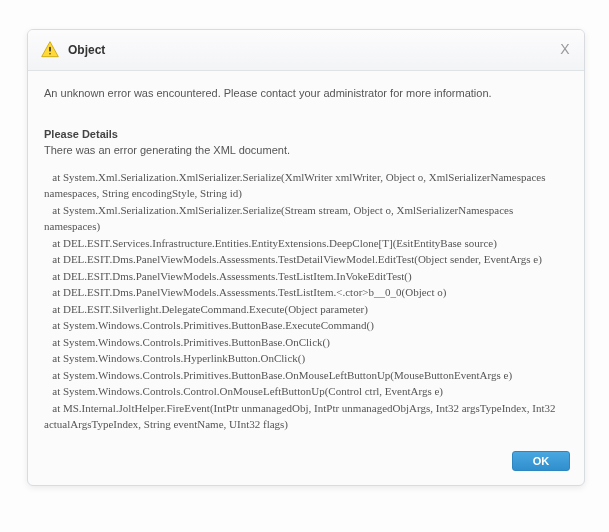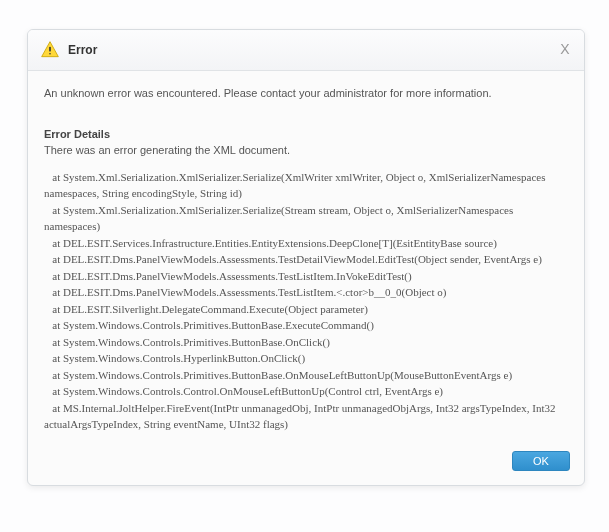--- a/index.html
+++ b/index.html
@@ -85,46 +85,46 @@
     display: flex;
     justify-content: flex-end;
   }
   .ok-btn {
     min-width: 58px;
     height: 20px;
     background: linear-gradient(#4aa7e0, #2f8fcd);
     border: 1px solid #2d86bf;
     color: #fff;
     font-size: 11px;
-    font-weight: normal;
+    font-weight: bold;
     border-radius: 3px;
     cursor: pointer;
     padding: 0 14px;
   }
 </style>
 </head>
 <body>
 
 <div class="dialog">
 
   <div class="titlebar">
     <span class="title-icon">
       <svg viewBox="0 0 24 24" width="20" height="20">
         <polygon points="12,2 22,20 2,20" fill="#ffd83a" stroke="#c9a200" stroke-width="1"></polygon>
         <rect x="11" y="8" width="2" height="6" fill="#333" rx="1"></rect>
         <rect x="11" y="15.5" width="2" height="2" fill="#333" rx="1"></rect>
       </svg>
     </span>
-    <span class="title-text">Error</span>
+    <span class="title-text">Object</span>
     <span class="close-btn">X</span>
   </div>
 
   <div class="body">
     <div class="intro">An unknown error was encountered. Please contact your administrator for more information.</div>
-    <div class="details-heading">Error Details</div>
+    <div class="details-heading">Please Details</div>
     <div class="details-msg">There was an error generating the XML document.</div>
     <div class="stack">
       <pre>   at System.Xml.Serialization.XmlSerializer.Serialize(XmlWriter xmlWriter, Object o, XmlSerializerNamespaces namespaces, String encodingStyle, String id)
    at System.Xml.Serialization.XmlSerializer.Serialize(Stream stream, Object o, XmlSerializerNamespaces namespaces)
    at DEL.ESIT.Services.Infrastructure.Entities.EntityExtensions.DeepClone[T](EsitEntityBase source)
    at DEL.ESIT.Dms.PanelViewModels.Assessments.TestDetailViewModel.EditTest(Object sender, EventArgs e)
    at DEL.ESIT.Dms.PanelViewModels.Assessments.TestListItem.InVokeEditTest()
    at DEL.ESIT.Dms.PanelViewModels.Assessments.TestListItem.&lt;.ctor&gt;b__0_0(Object o)
    at DEL.ESIT.Silverlight.DelegateCommand.Execute(Object parameter)
    at System.Windows.Controls.Primitives.ButtonBase.ExecuteCommand()

